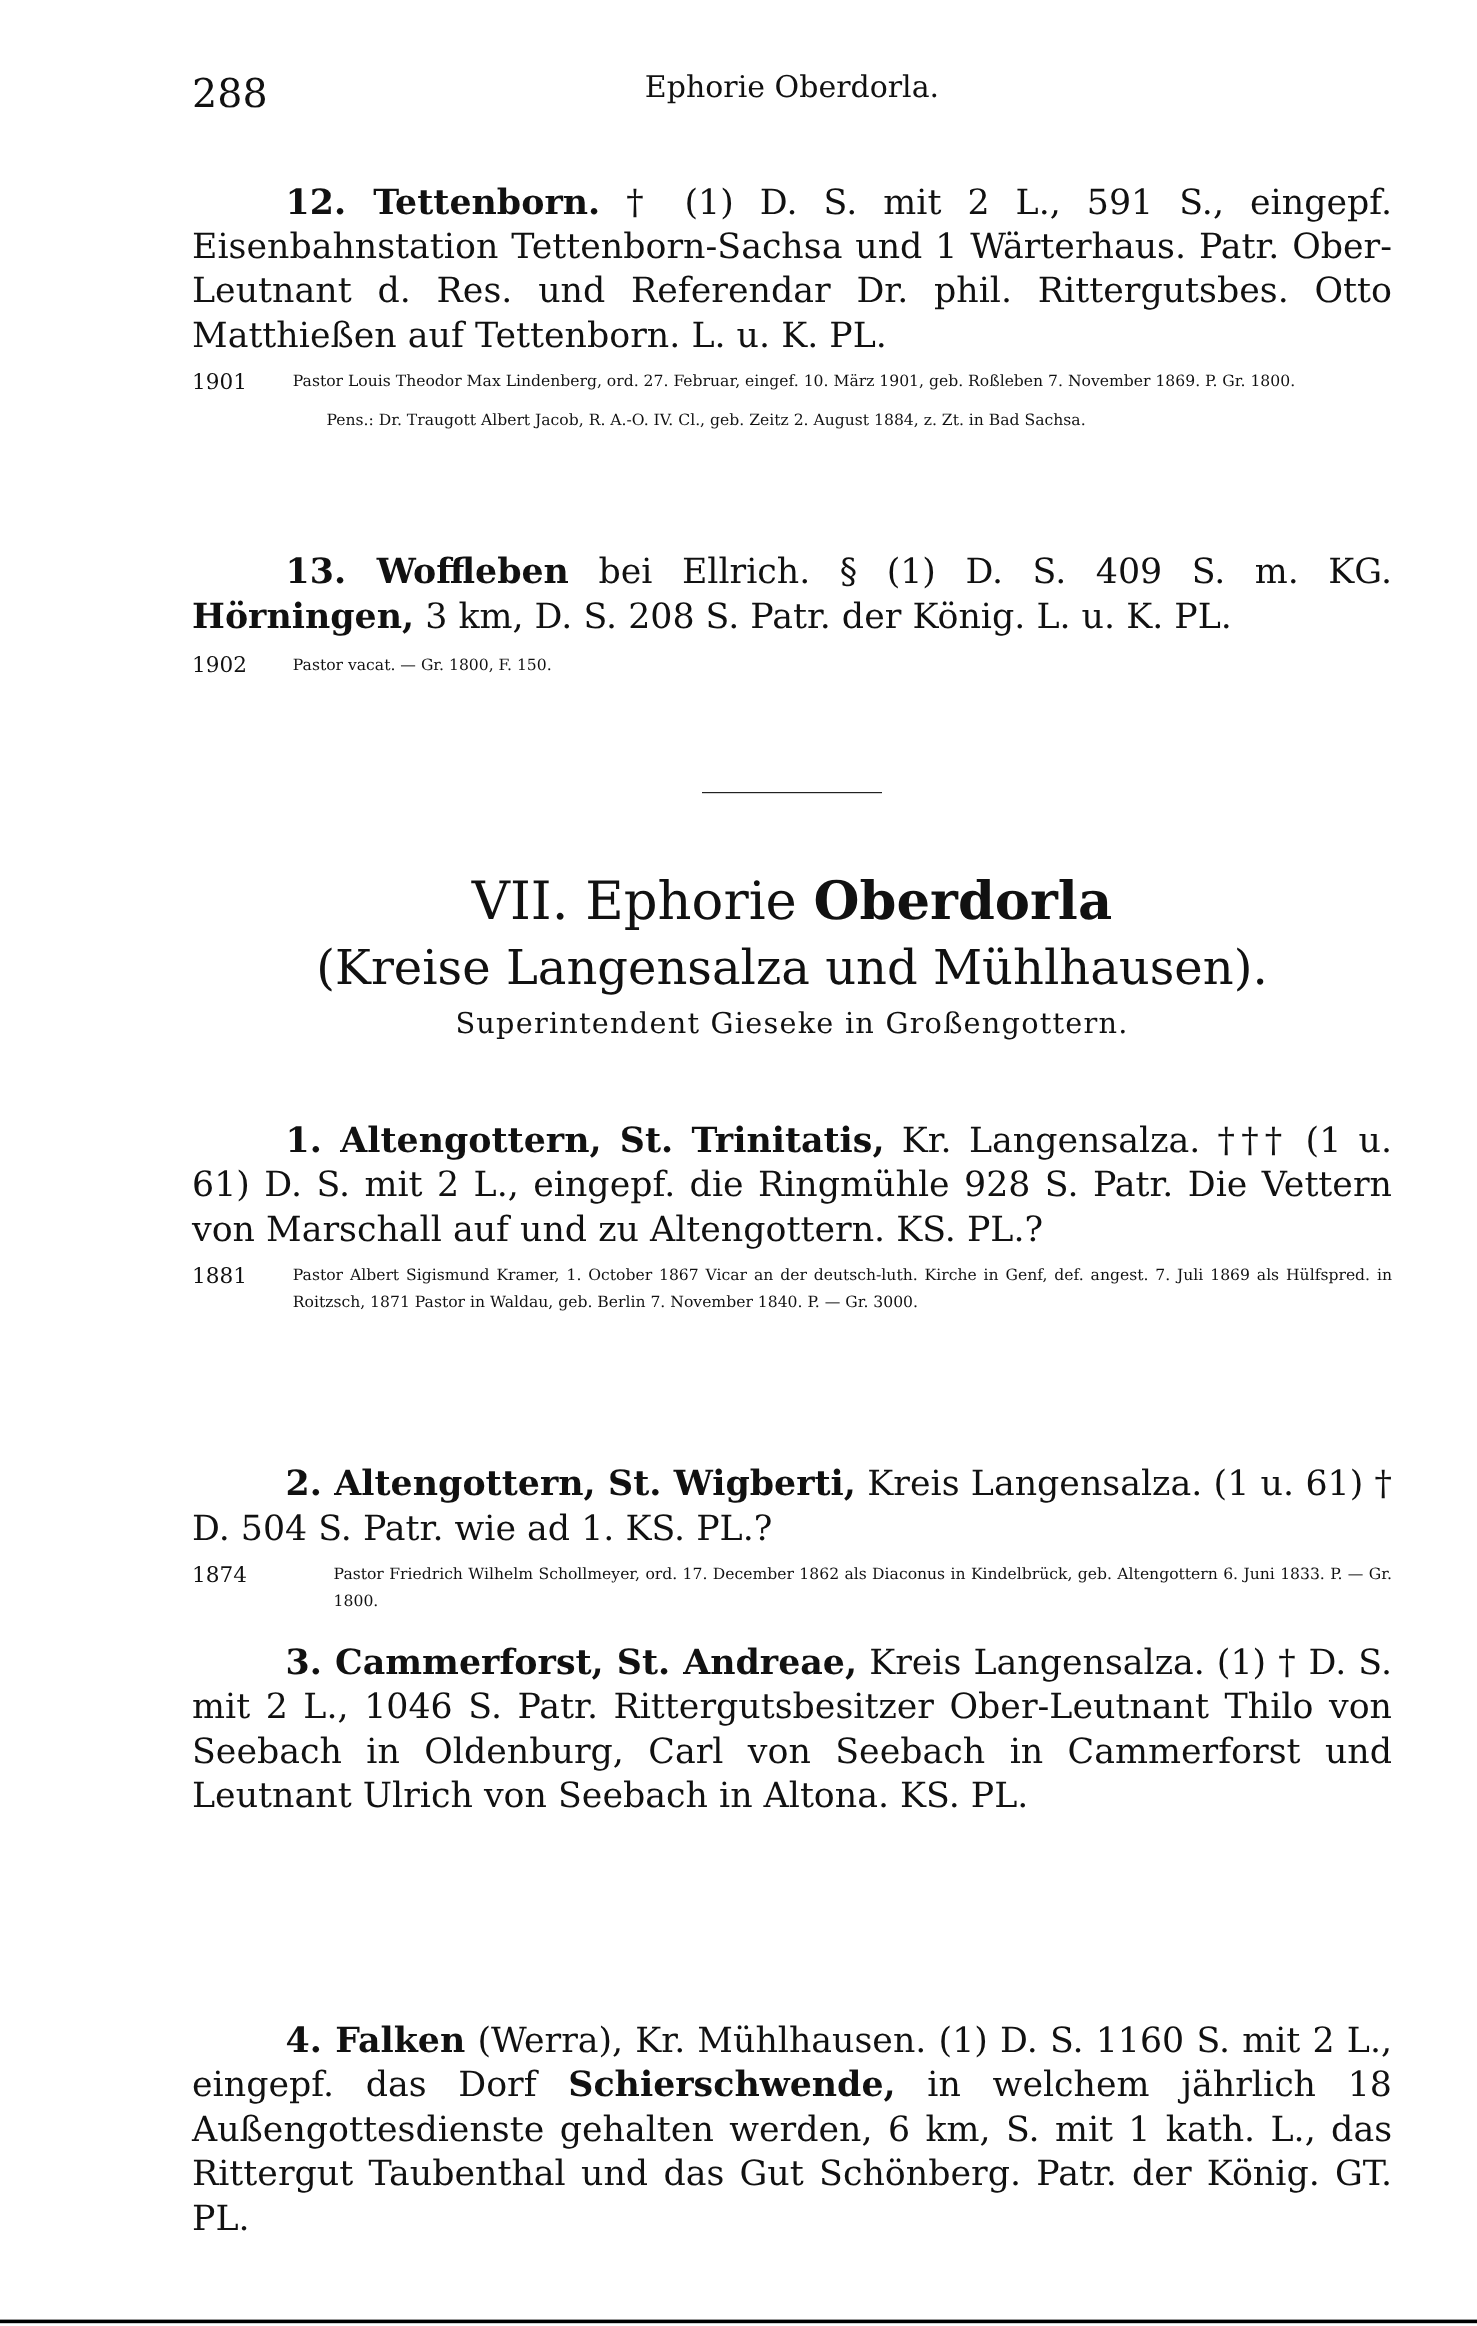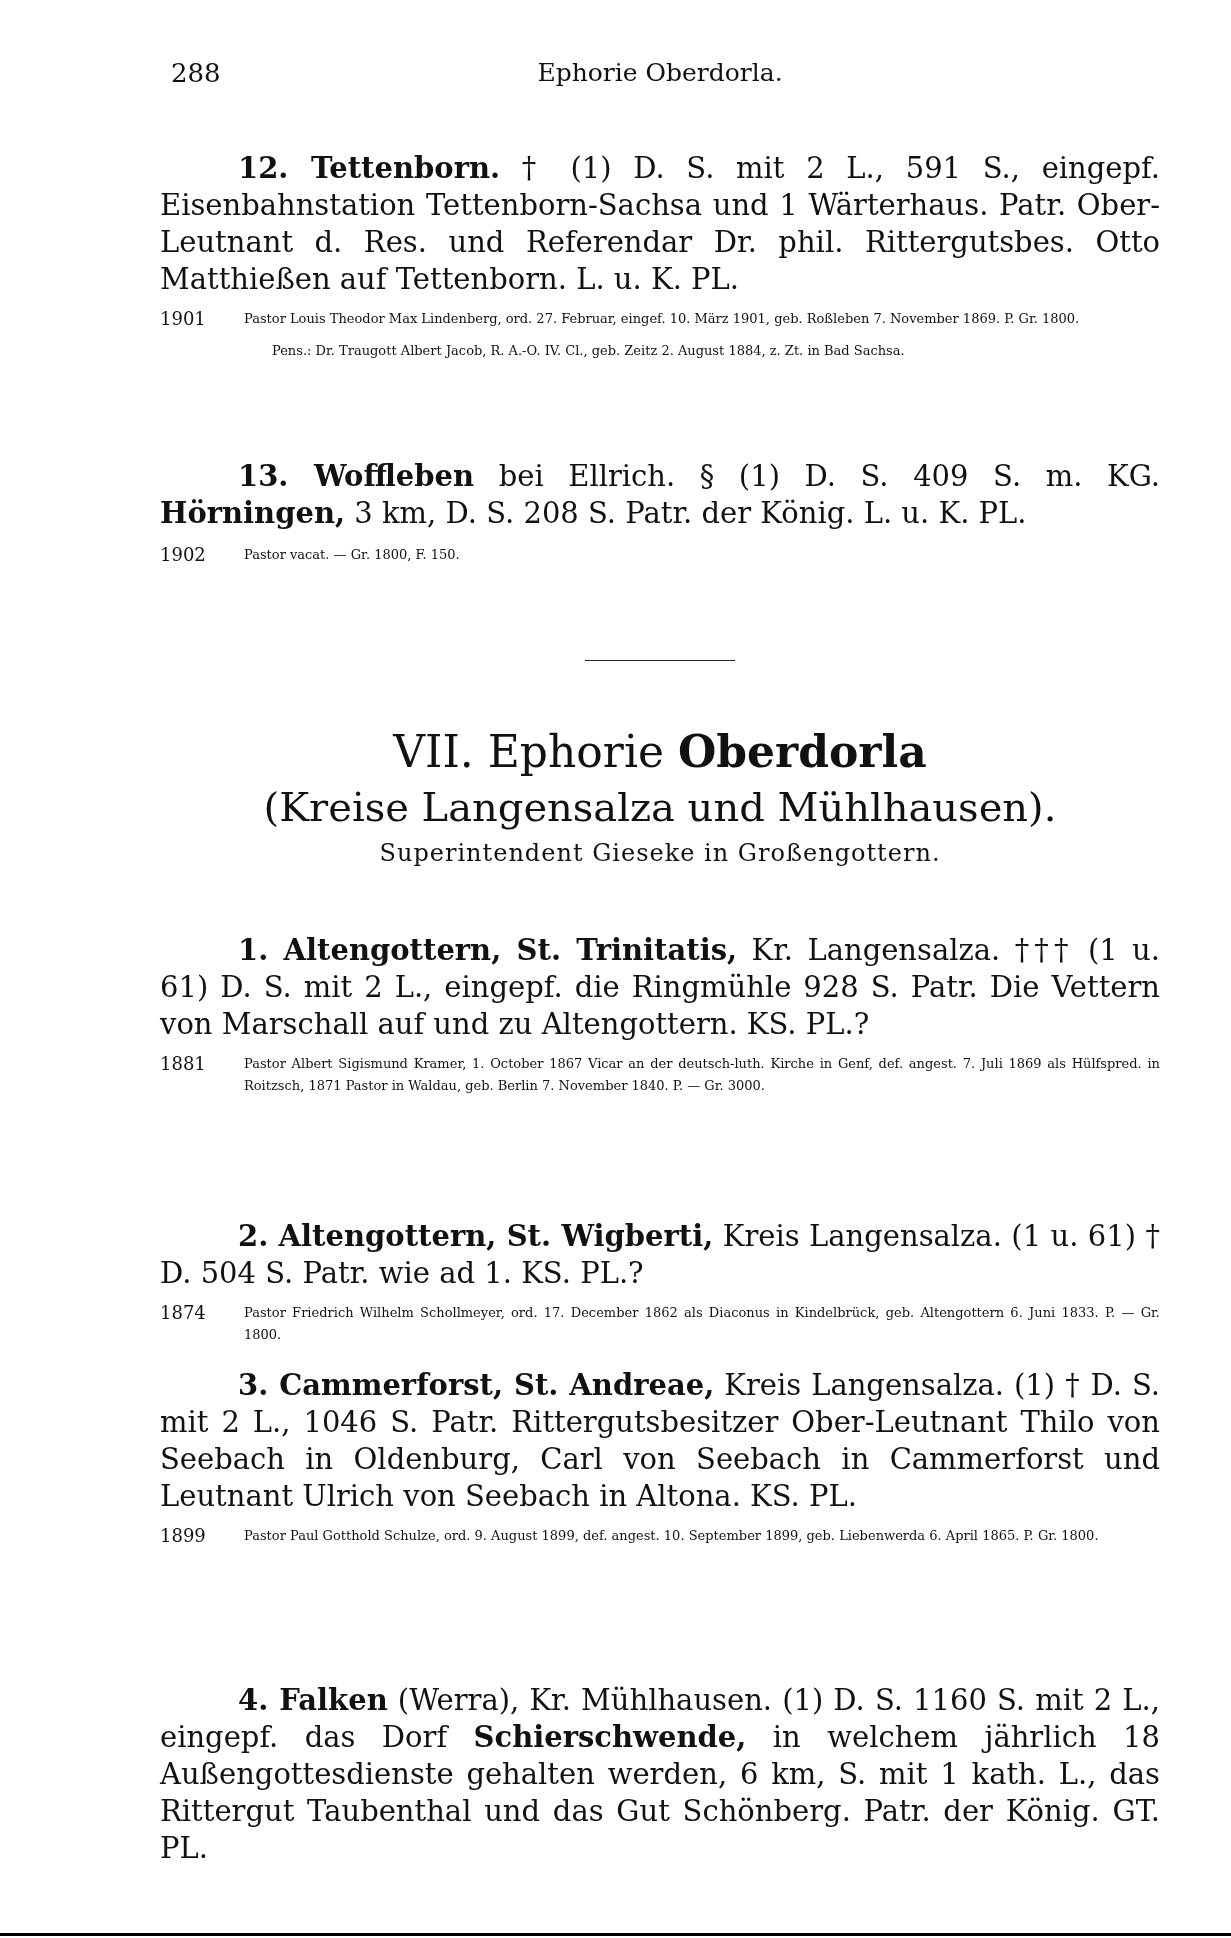--- a/index.html
+++ b/index.html
@@ -1,20 +1,20 @@
 <!DOCTYPE html>
 <html><head>
 <meta charset="utf-8">
 <style>
   html, body { margin: 0; padding: 0; background: #ffffff; }
   body { width: 1231px; height: 1938px; position: relative; overflow: hidden;
          font-family: "DejaVu Serif", serif; color: #111; }
   .page { position: absolute; left: 160px; top: 0; width: 1000px; }
   .running-head { position: absolute; top: 58px; left: 0; width: 1000px; height: 34px; }
-  .page-num { position: absolute; left: 0; top: 0; font-size: 26px; margin-left: 11px; }
+  .page-num { position: absolute; left: 0; top: 0; font-size: 33px; }
   .head-title { position: absolute; left: 0; width: 1000px; text-align: center; top: 0; font-size: 25px; }
   .main { font-size: 29px; line-height: 37px; text-align: justify; text-align-last: left; margin: 0; }
   .entry { text-indent: 78px; }
   .bold { font-weight: bold; text-align: right; }
   .small { font-size: 13px; line-height: 22px; text-align: justify; text-align-last: left; margin: 0; }
   .pastor { display: flex; }
   .pastor .year { width: 84px; flex: 0 0 84px; font-size: 18px; }
   .pastor .body { flex: 1; }
   .rule { width: 150px; height: 1px; background: #222; margin: 0 auto; }
   .sec-title { text-align: center; font-size: 44px; line-height: 54px; margin: 0; }
@@ -63,32 +63,28 @@
   <div class="block" style="top:932px;">
     <p class="main entry"><span class="bold">1. Altengottern, St. Trinitatis,</span><span> Kr. Langensalza. ††† (1 u. 61) D. S. mit 2 L., eingepf. die Ringmühle 928 S. Patr. Die Vettern von Marschall auf und zu Altengottern. KS. PL.?</span></p>
     <div class="pastor" style="margin-top:10px;justify-content:space-between;">
       <span class="year small">1881</span>
       <p class="small body">Pastor Albert Sigismund Kramer, 1. October 1867 Vicar an der deutsch-luth. Kirche in Genf, def. angest. 7. Juli 1869 als Hülfspred. in Roitzsch, 1871 Pastor in Waldau, geb. Berlin 7. November 1840. P. — Gr. 3000.</p>
     </div>
   </div>
 
   <div class="block" style="top:1218px;">
     <p class="main entry"><span class="bold">2. Altengottern, St. Wigberti,</span><span> Kreis Langensalza. (1 u. 61) † D. 504 S. Patr. wie ad 1. KS. PL.?</span></p>
-    <div class="pastor" style="margin-top:10px;">
+    <div class="pastor" style="margin-top:10px;gap:34px;">
       <span class="year small">1874</span>
       <p class="small body">Pastor Friedrich Wilhelm Schollmeyer, ord. 17. December 1862 als Diaconus in Kindelbrück, geb. Altengottern 6. Juni 1833. P. — Gr. 1800.</p>
     </div>
   </div>
 
   <div class="block" style="top:1367px;">
     <p class="main entry"><span class="bold">3. Cammerforst, St. Andreae,</span><span> Kreis Langensalza. (1) † D. S. mit 2 L., 1046 S. Patr. Rittergutsbesitzer Ober-Leutnant Thilo von Seebach in Oldenburg, Carl von Seebach in Cammerforst und Leutnant Ulrich von Seebach in Altona. KS. PL.</span></p>
-    <div class="pastor" style="margin-top:10px;">
-      <span class="year small">1899</span>
-      <p class="small body">Pastor Paul Gotthold Schulze, ord. 9. August 1899, def. angest. 10. September 1899, geb. Liebenwerda 6. April 1865. P. Gr. 1800.</p>
-    </div>
   </div>
 
   <div class="block" style="top:1682px;">
     <p class="main entry"><span class="bold">4. Falken</span><span> (Werra), Kr. Mühlhausen. (1) D. S. 1160 S. mit 2 L., eingepf. das Dorf </span><span class="bold">Schierschwende,</span><span> in welchem jährlich 18 Außengottesdienste gehalten werden, 6 km, S. mit 1 kath. L., das Rittergut Taubenthal und das Gut Schönberg. Patr. der König. GT. PL.</span></p>
   </div>
 
 </div>
 
 <div class="bottom-line"></div>
 

